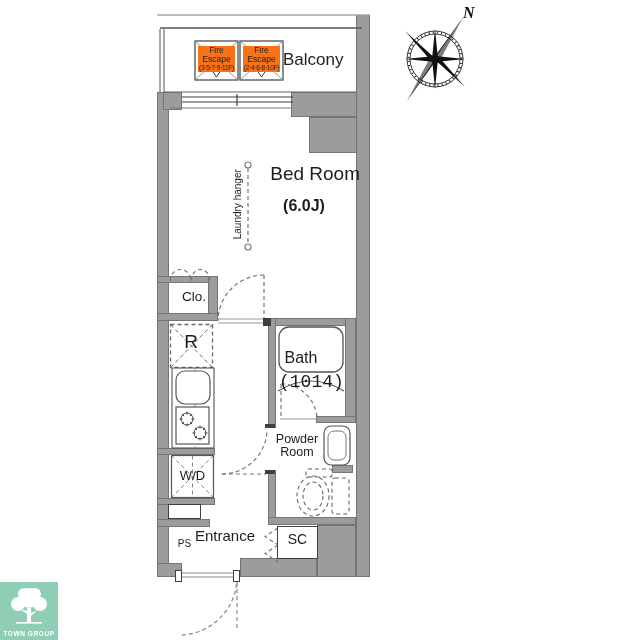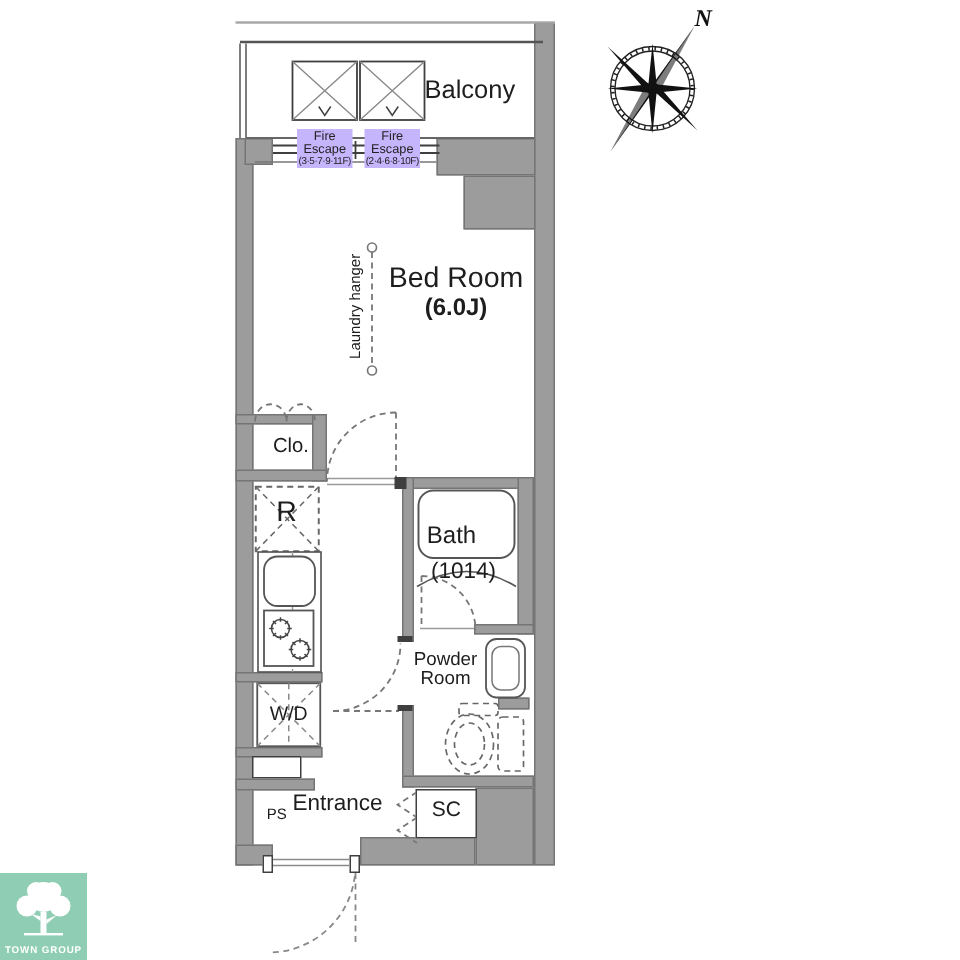--- a/index.html
+++ b/index.html
@@ -2,21 +2,21 @@
 <html><head>
 <meta charset="utf-8">
 <style>
   html,body{margin:0;padding:0;background:#fff;}
   #stage{position:relative;width:640px;height:640px;background:#ffffff;overflow:hidden;
          font-family:"Liberation Sans","DejaVu Sans",sans-serif;color:#222;}
   .wall{position:absolute;background:#9c9c9c;box-sizing:border-box;border:1px solid #757575;}
   .whitebox{position:absolute;background:#fff;box-sizing:border-box;border:1.6px solid #3f3f3f;}
   .lbl{position:absolute;text-align:center;color:#1d1d1d;line-height:1.05;white-space:nowrap;}
   svg{position:absolute;left:0;top:0;}
-  .hatchlbl{position:absolute;background:#c4b5fd;text-align:center;color:#222;margin-top:40px;}
+  .hatchlbl{position:absolute;background:#f97316;text-align:center;color:#222;}
   .hatchlbl .l1{display:block;font-size:8.5px;line-height:9px;}
   .hatchlbl .l2{display:block;font-size:8.5px;line-height:9px;}
   .hatchlbl .l3{display:block;font-size:6.6px;line-height:8px;letter-spacing:-0.3px;}
   .north{position:absolute;font-family:"Liberation Serif","DejaVu Serif",serif;
          font-style:italic;font-weight:bold;font-size:16px;color:#111;}
   .logo-sq{position:absolute;left:0;top:582px;width:58px;height:58px;background:#8fcdb4;}
   .logo-sq .txt{position:absolute;left:0;right:0;bottom:3px;text-align:center;color:#fff;
                 font-size:6.5px;font-weight:bold;letter-spacing:.6px;}
   .tagline{position:absolute;left:63px;top:596px;font-size:11px;color:#a6d8c6;letter-spacing:.5px;}
   .brand{position:absolute;left:61px;top:604px;font-size:27px;font-weight:bold;color:#6ec2a2;letter-spacing:1px;}
@@ -163,30 +163,30 @@
     <span class="l1">Fire</span>
     <span class="l2">Escape</span>
     <span class="l3">(3·5·7·9·11F)</span>
   </div>
   <div class="hatchlbl" style="left:243px;top:46px;width:37px;">
     <span class="l1">Fire</span>
     <span class="l2">Escape</span>
     <span class="l3">(2·4·6·8·10F)</span>
   </div>
 
-  <div class="lbl" style="left:248px;top:176px;width:112px;font-size:19px;">Bed Room</div>
+  <div class="lbl" style="left:248px;top:164px;width:112px;font-size:19px;text-align:right;">Bed Room</div>
   <div class="lbl" style="left:258px;top:198px;width:92px;font-size:16px;font-weight:bold;">(6.0J)</div>
 
   <div class="lbl" style="left:192px;top:199px;width:92px;font-size:10px;transform:rotate(-90deg);">Laundry hanger</div>
 
   <div class="lbl" style="left:168px;top:290px;width:52px;font-size:13.5px;">Clo.</div>
   <div class="lbl" style="left:172px;top:332px;width:38px;font-size:19px;">R</div>
 
   <div class="lbl" style="left:281px;top:350px;width:40px;font-size:16px;">Bath</div>
-  <div class="lbl" style="left:279px;top:373px;width:60px;font-size:15px;">(1014)</div>
+  <div class="lbl" style="left:279px;top:373px;width:60px;font-size:18px;font-family:Liberation Mono, monospace;">(1014)</div>
 
   <div class="lbl" style="left:270px;top:433px;width:54px;font-size:12.5px;">
     <span>Powder</span><br>
     <span>Room</span>
   </div>
 
   <div class="lbl" style="left:172px;top:469px;width:41px;font-size:13px;">W/D</div>
 
   <div class="lbl" style="left:183px;top:528px;width:84px;font-size:15px;">Entrance</div>
   <div class="lbl" style="left:281px;top:532px;width:33px;font-size:14px;">SC</div>

